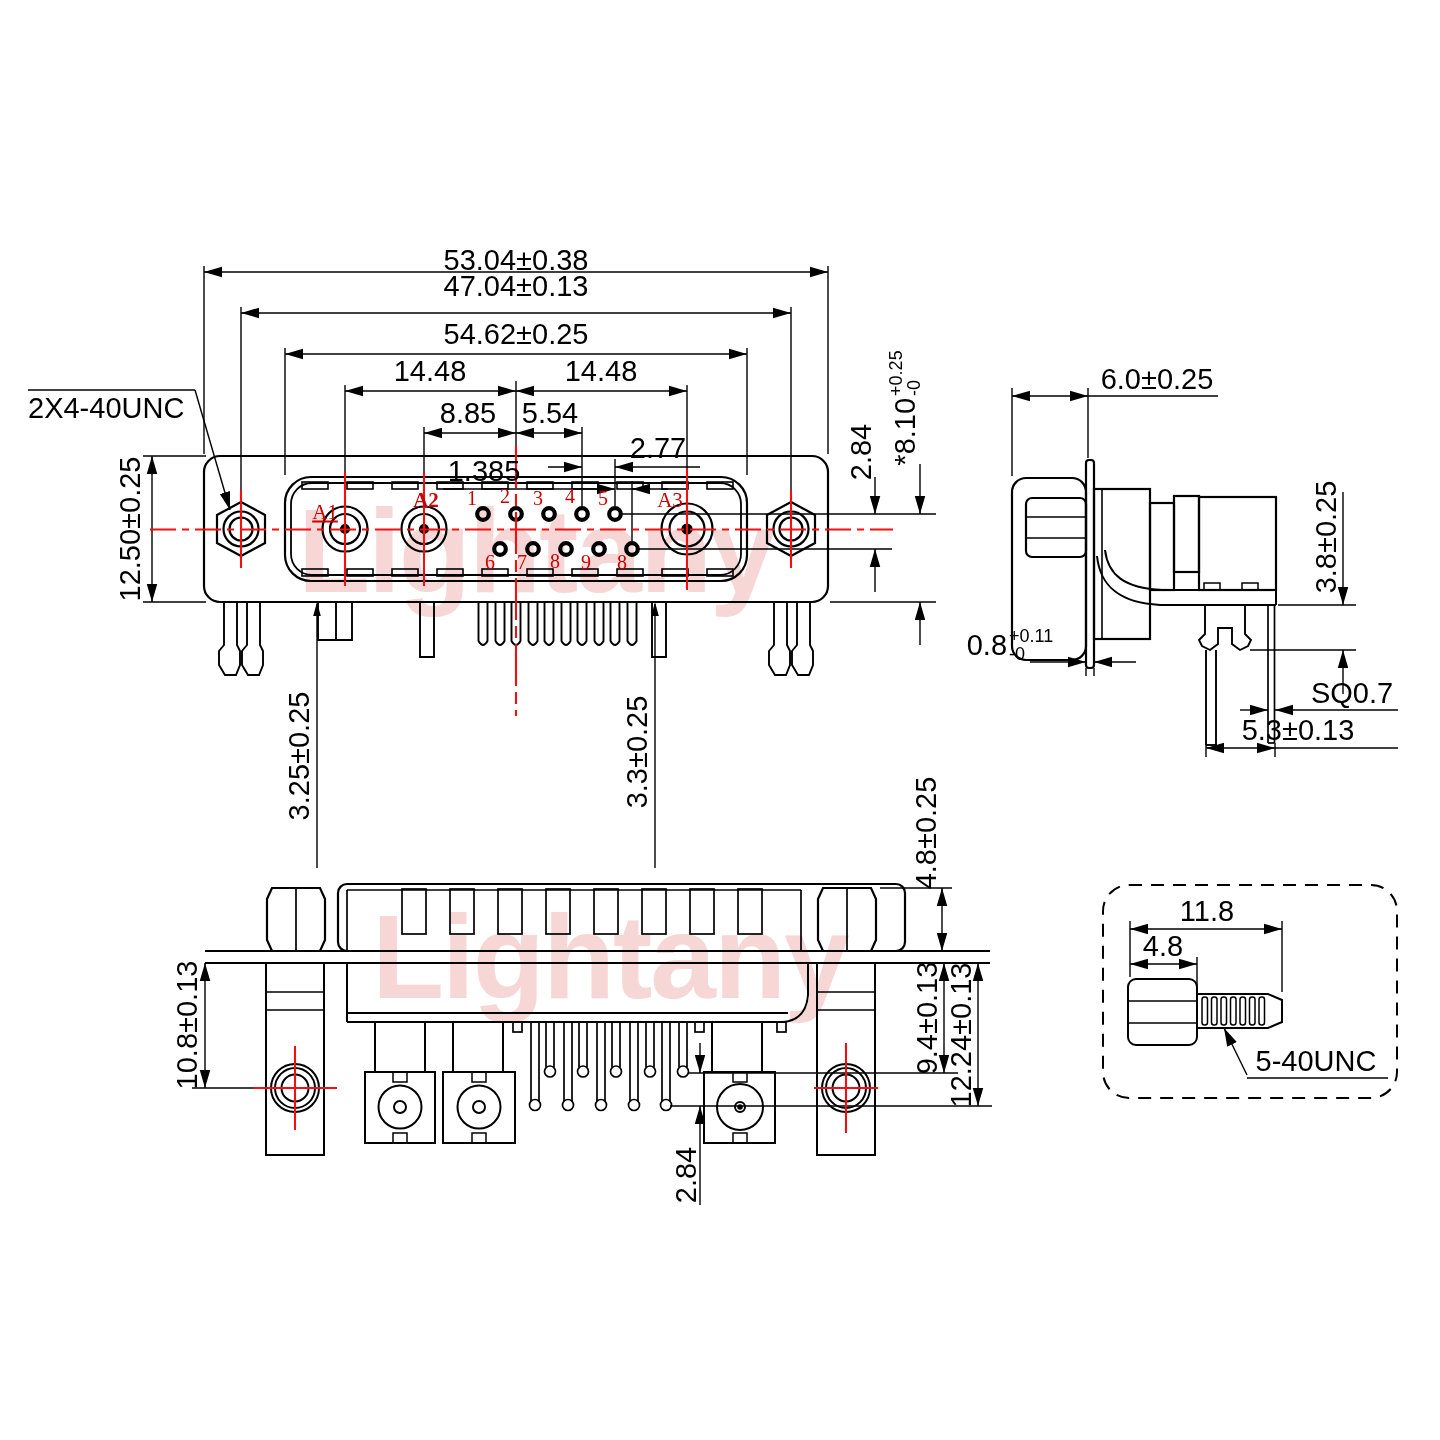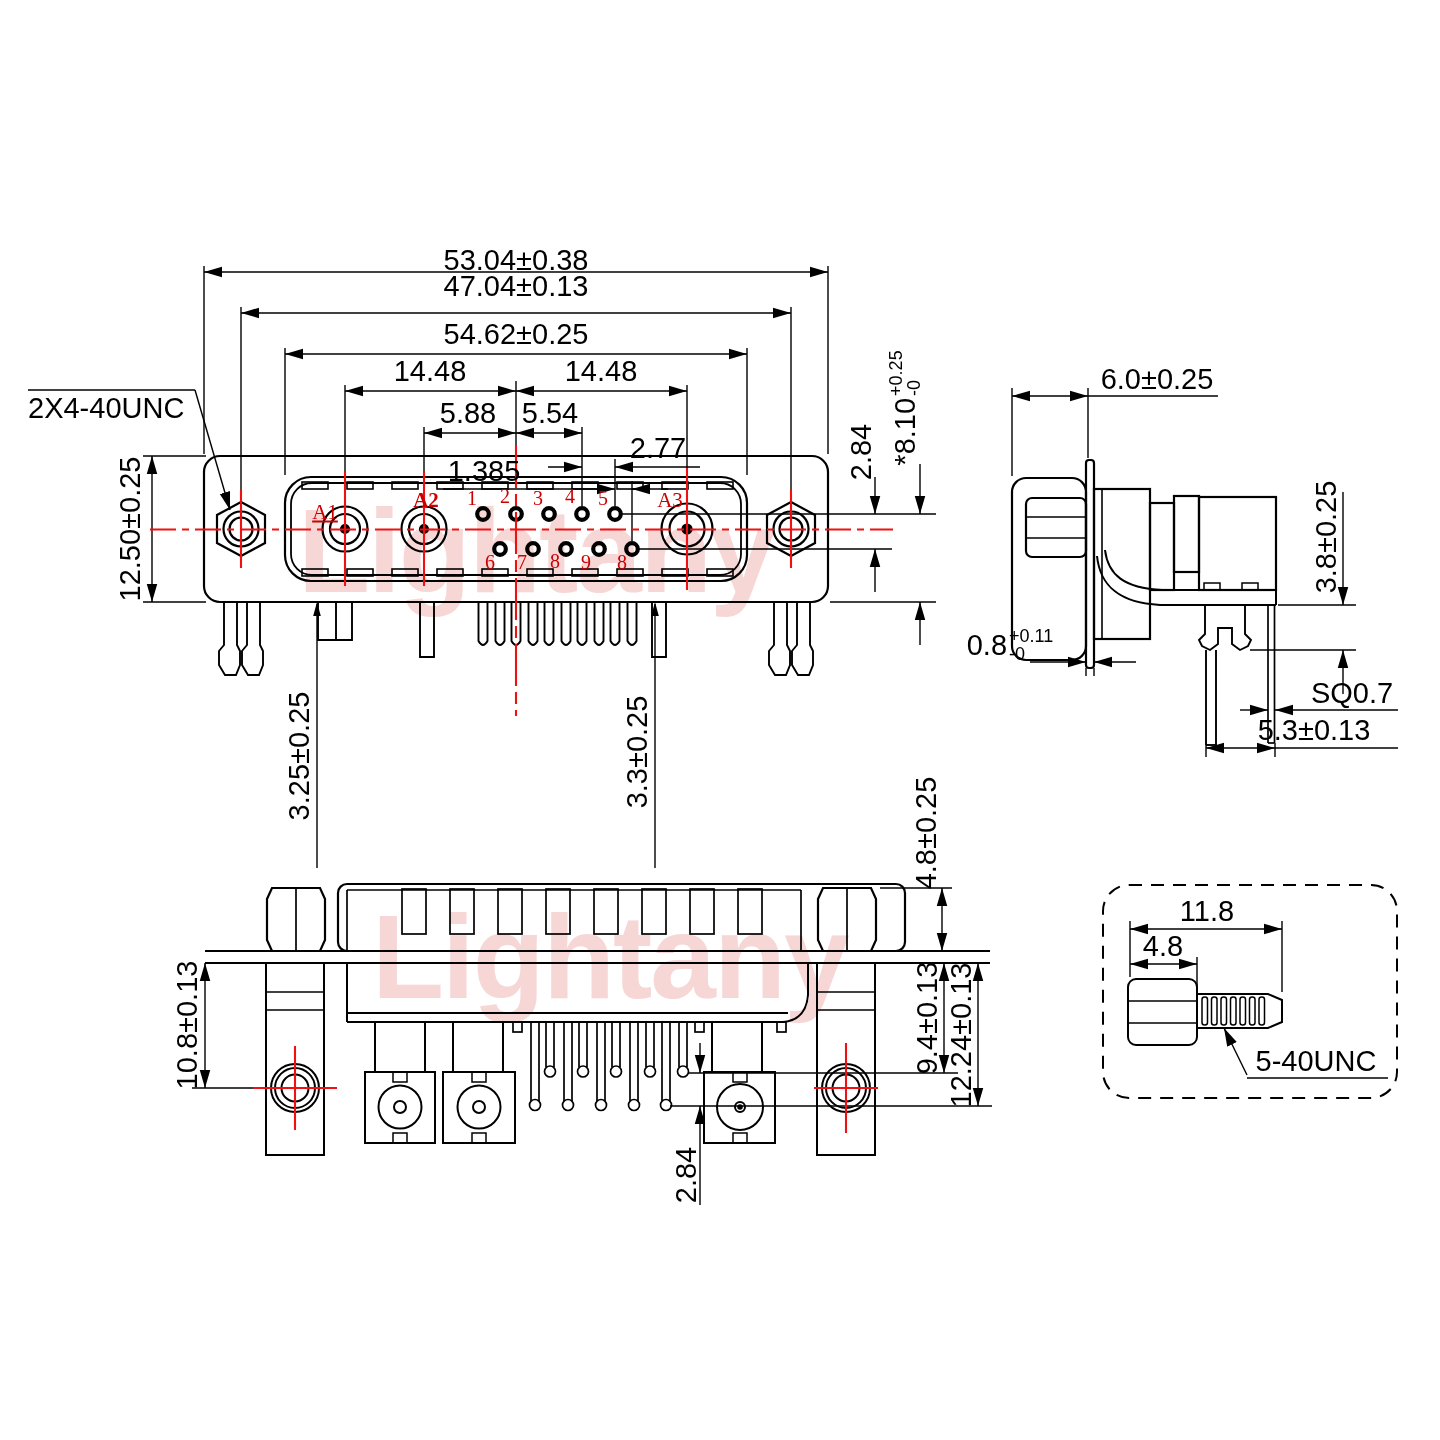--- a/index.html
+++ b/index.html
@@ -388,21 +388,21 @@
         <line x1="1247" y1="1078" x2="1388" y2="1078"></line>
       </g>
     </g>
   </svg>
 
   <div class="dim" style="left:516px;top:260px;">53.04±0.38</div>
   <div class="dim" style="left:516px;top:286px;">47.04±0.13</div>
   <div class="dim" style="left:516px;top:334px;">54.62±0.25</div>
   <div class="dim" style="left:430px;top:371px;">14.48</div>
   <div class="dim" style="left:601px;top:371px;">14.48</div>
-  <div class="dim" style="left:468px;top:413px;">5.88</div>
+  <div class="dim" style="left:468px;top:413px;">8.85</div>
   <div class="dim" style="left:550px;top:413px;">5.54</div>
   <div class="dim" style="left:658px;top:448px;">2.77</div>
   <div class="dim" style="left:484px;top:471px;">1.385</div>
   <div class="dim tl" style="left:28px;top:358px;margin-top:36px;">2X4-40UNC</div>
   <div class="dim v" style="left:130px;top:529px;">12.50±0.25</div>
   <div class="dim v" style="left:299px;top:756px;">3.25±0.25</div>
   <div class="dim v" style="left:637px;top:752px;">3.3±0.25</div>
   <div class="dim v" style="left:861px;top:452px;">2.84</div>
   <div class="dim v" style="left:905px;top:408px;">
     <span class="cmp">
@@ -433,21 +433,21 @@
   <div class="dim" style="left:1010px;top:637px;margin-top:8px;">
     <span class="cmp">
       <span>0.8</span>
       <span class="tolpair">
         <span>+0.11</span>
         <span>-0</span>
       </span>
     </span>
   </div>
   <div class="dim" style="left:1352px;top:693px;">SQ0.7</div>
-  <div class="dim" style="left:1298px;top:730px;margin-left:16px;">5.3±0.13</div>
+  <div class="dim" style="left:1298px;top:730px;">5.3±0.13</div>
 
   <div class="dim v" style="left:926px;top:833px;">4.8±0.25</div>
   <div class="dim v" style="left:187px;top:1025px;">10.8±0.13</div>
   <div class="dim v" style="left:927px;top:1018px;">9.4±0.13</div>
   <div class="dim v" style="left:961px;top:1035px;">12.24±0.13</div>
   <div class="dim v" style="left:686px;top:1175px;">2.84</div>
 
   <div class="dim" style="left:1207px;top:911px;">11.8</div>
   <div class="dim" style="left:1163px;top:946px;">4.8</div>
   <div class="dim" style="left:1316px;top:1061px;">5-40UNC</div>

